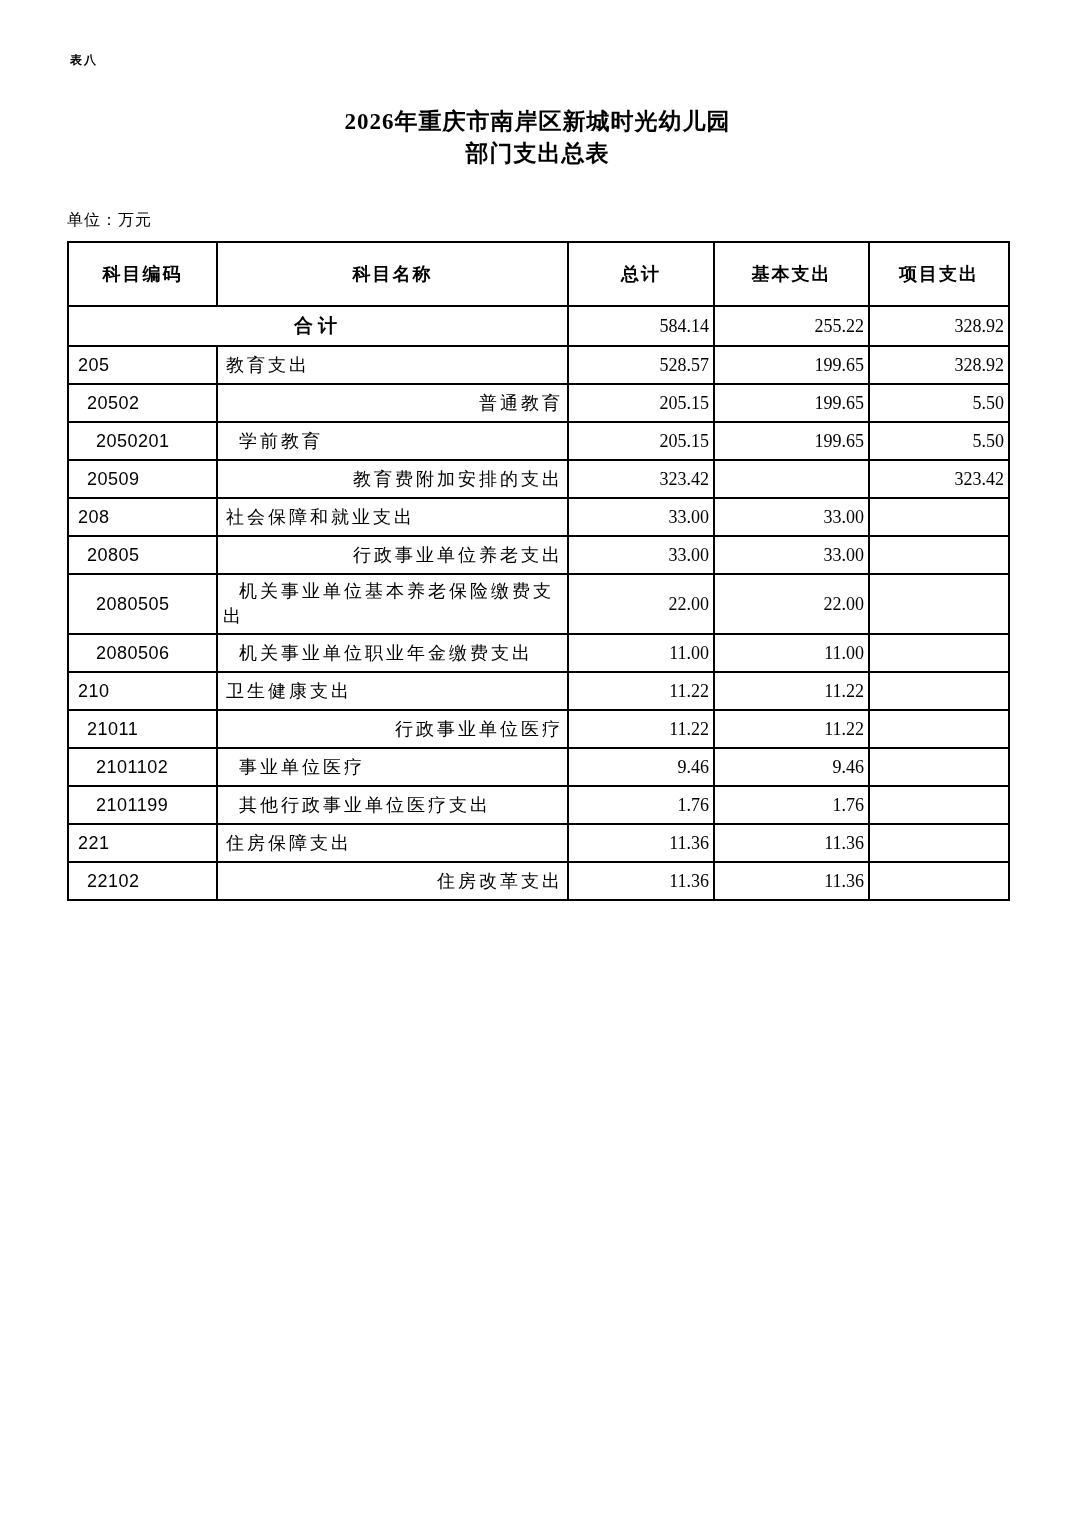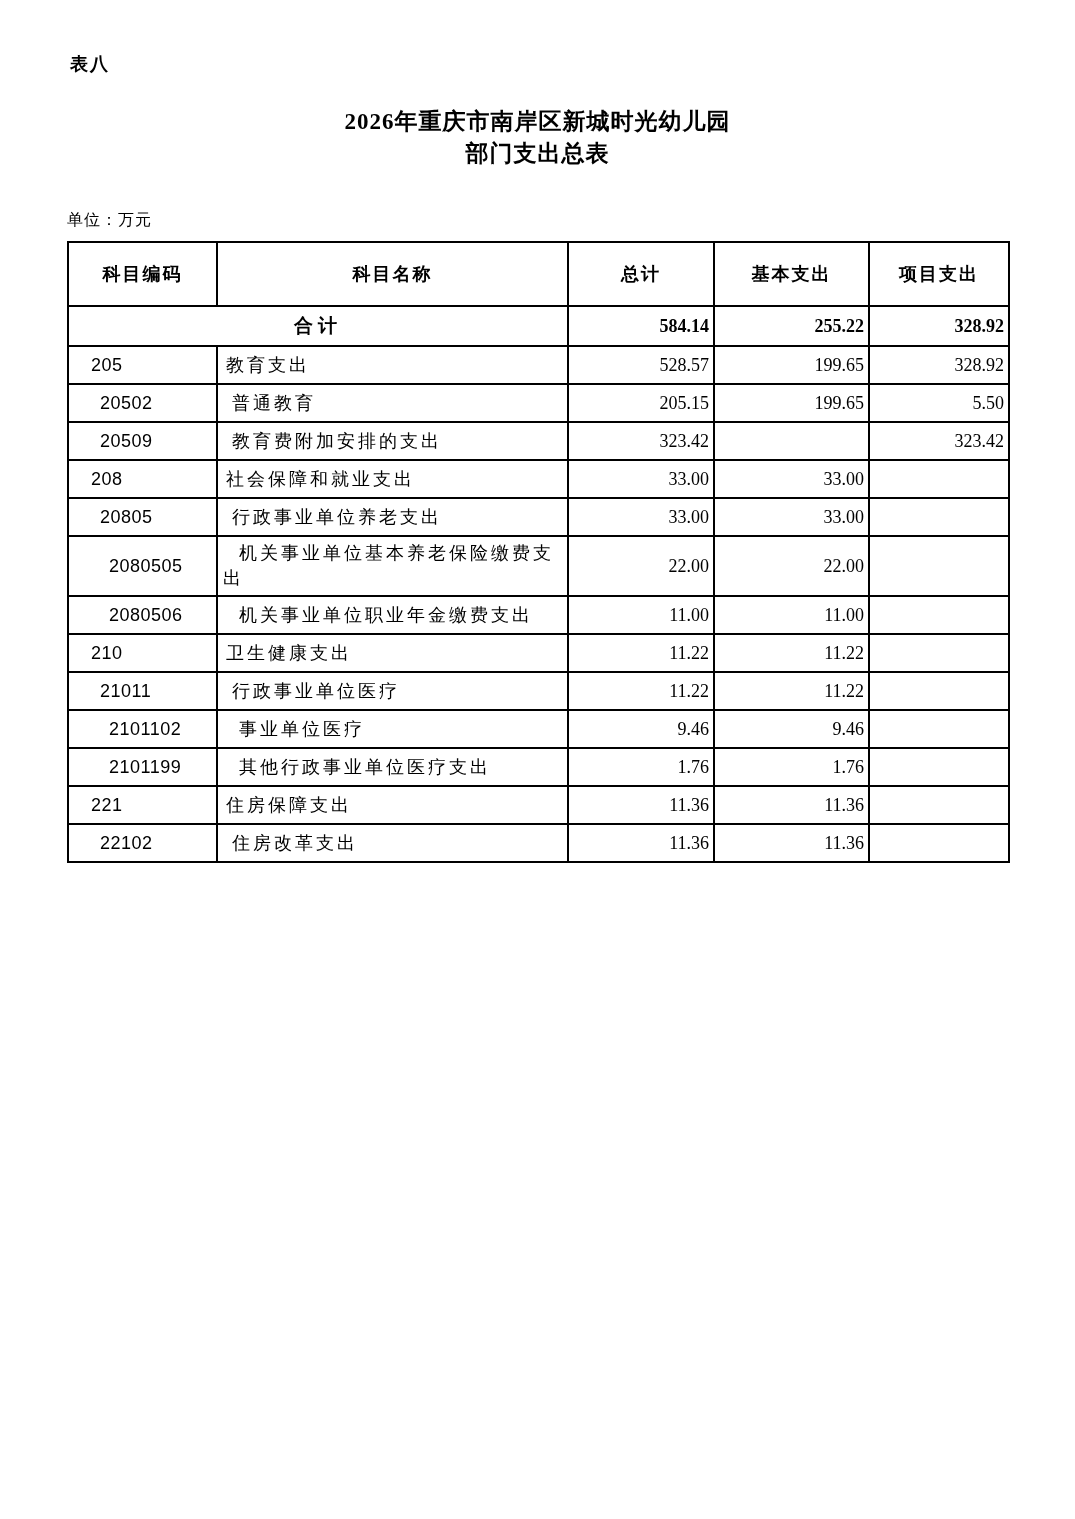--- a/index.html
+++ b/index.html
@@ -13,21 +13,21 @@
     margin: 0 auto;
     background: #ffffff;
     color: #000000;
     overflow: hidden;
   }
 
   .corner-label {
     position: absolute;
     left: 70px;
     top: 52px;
-    font-size: 18px;
+    font-size: 12px;
     font-weight: bold;
     letter-spacing: 2px;
     font-family: "Liberation Serif", "DejaVu Serif", serif;
   }
 
   .doc-title {
     position: absolute;
     top: 106px;
     left: 0;
     width: 100%;
@@ -83,44 +83,44 @@
     font-weight: bold;
     font-size: 19px;
     letter-spacing: 5px;
   }
 
   tr.data-row { height: 38px; }
 
   td.code-cell {
     font-family: "Liberation Sans", "DejaVu Sans", sans-serif;
     font-size: 18px;
-    padding-left: 22px;
+    padding-left: 9px;
     letter-spacing: 0.5px;
   }
   td.code-cell.lvl1 { text-indent: 9px; }
   td.code-cell.lvl2 { text-indent: 18px; }
 
   td.name-cell {
     font-family: "Liberation Serif", "DejaVu Serif", serif;
     font-size: 18px;
     letter-spacing: 3px;
     line-height: 25px;
     padding: 4px 4px 4px 5px;
   }
   td.name-cell.lvl0 { text-indent: 3px; }
-  td.name-cell.lvl1 { text-indent: 9px; }
+  td.name-cell.lvl1 { text-indent: 9px; text-align: right; }
   td.name-cell.lvl2 { text-indent: 16px; }
 
   td.num-cell {
     font-family: "Liberation Serif", "DejaVu Serif", serif;
     font-size: 18px;
     text-align: right;
     padding-right: 4px;
   }
-  td.num-cell.bold { font-weight: bold; }
+  td.num-cell.bold { font-weight: normal; }
 </style>
 </head>
 <body>
 
 <div class="page">
 
   <div class="corner-label">表八</div>
 
   <div class="doc-title">
     <div>2026年重庆市南岸区新城时光幼儿园</div>
@@ -161,20 +161,27 @@
           <td class="num-cell">328.92</td>
         </tr>
         <tr class="data-row">
           <td class="code-cell lvl1">20502</td>
           <td class="name-cell lvl1">普通教育</td>
           <td class="num-cell">205.15</td>
           <td class="num-cell">199.65</td>
           <td class="num-cell">5.50</td>
         </tr>
         <tr class="data-row">
+          <td class="code-cell lvl2">2050201</td>
+          <td class="name-cell lvl2">学前教育</td>
+          <td class="num-cell">205.15</td>
+          <td class="num-cell">199.65</td>
+          <td class="num-cell">5.50</td>
+        </tr>
+        <tr class="data-row">
           <td class="code-cell lvl1">20509</td>
           <td class="name-cell lvl1">教育费附加安排的支出</td>
           <td class="num-cell">323.42</td>
           <td class="num-cell"></td>
           <td class="num-cell">323.42</td>
         </tr>
         <tr class="data-row">
           <td class="code-cell lvl0">208</td>
           <td class="name-cell lvl0">社会保障和就业支出</td>
           <td class="num-cell">33.00</td>

